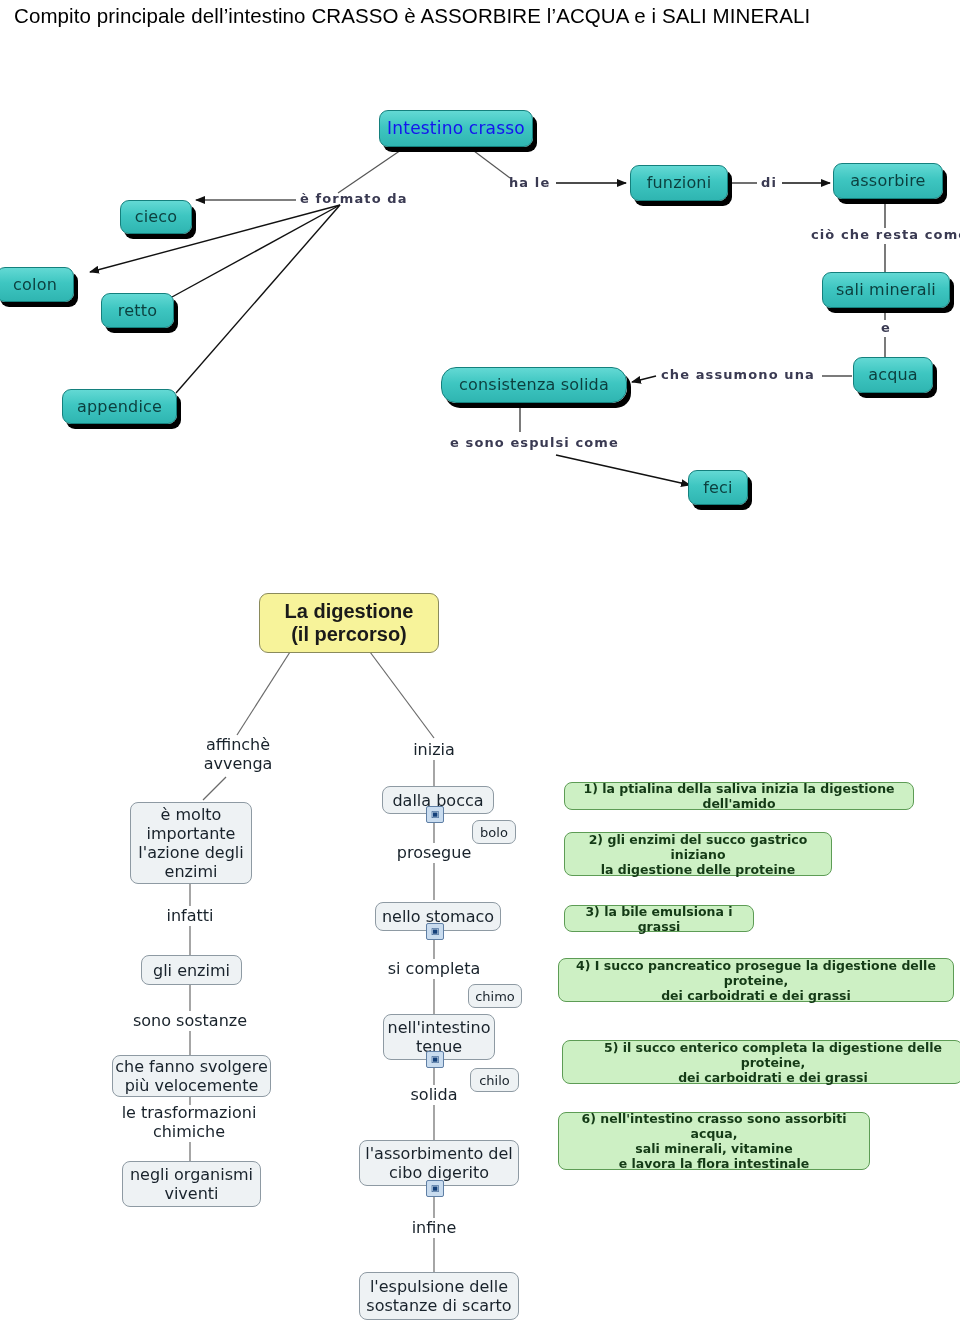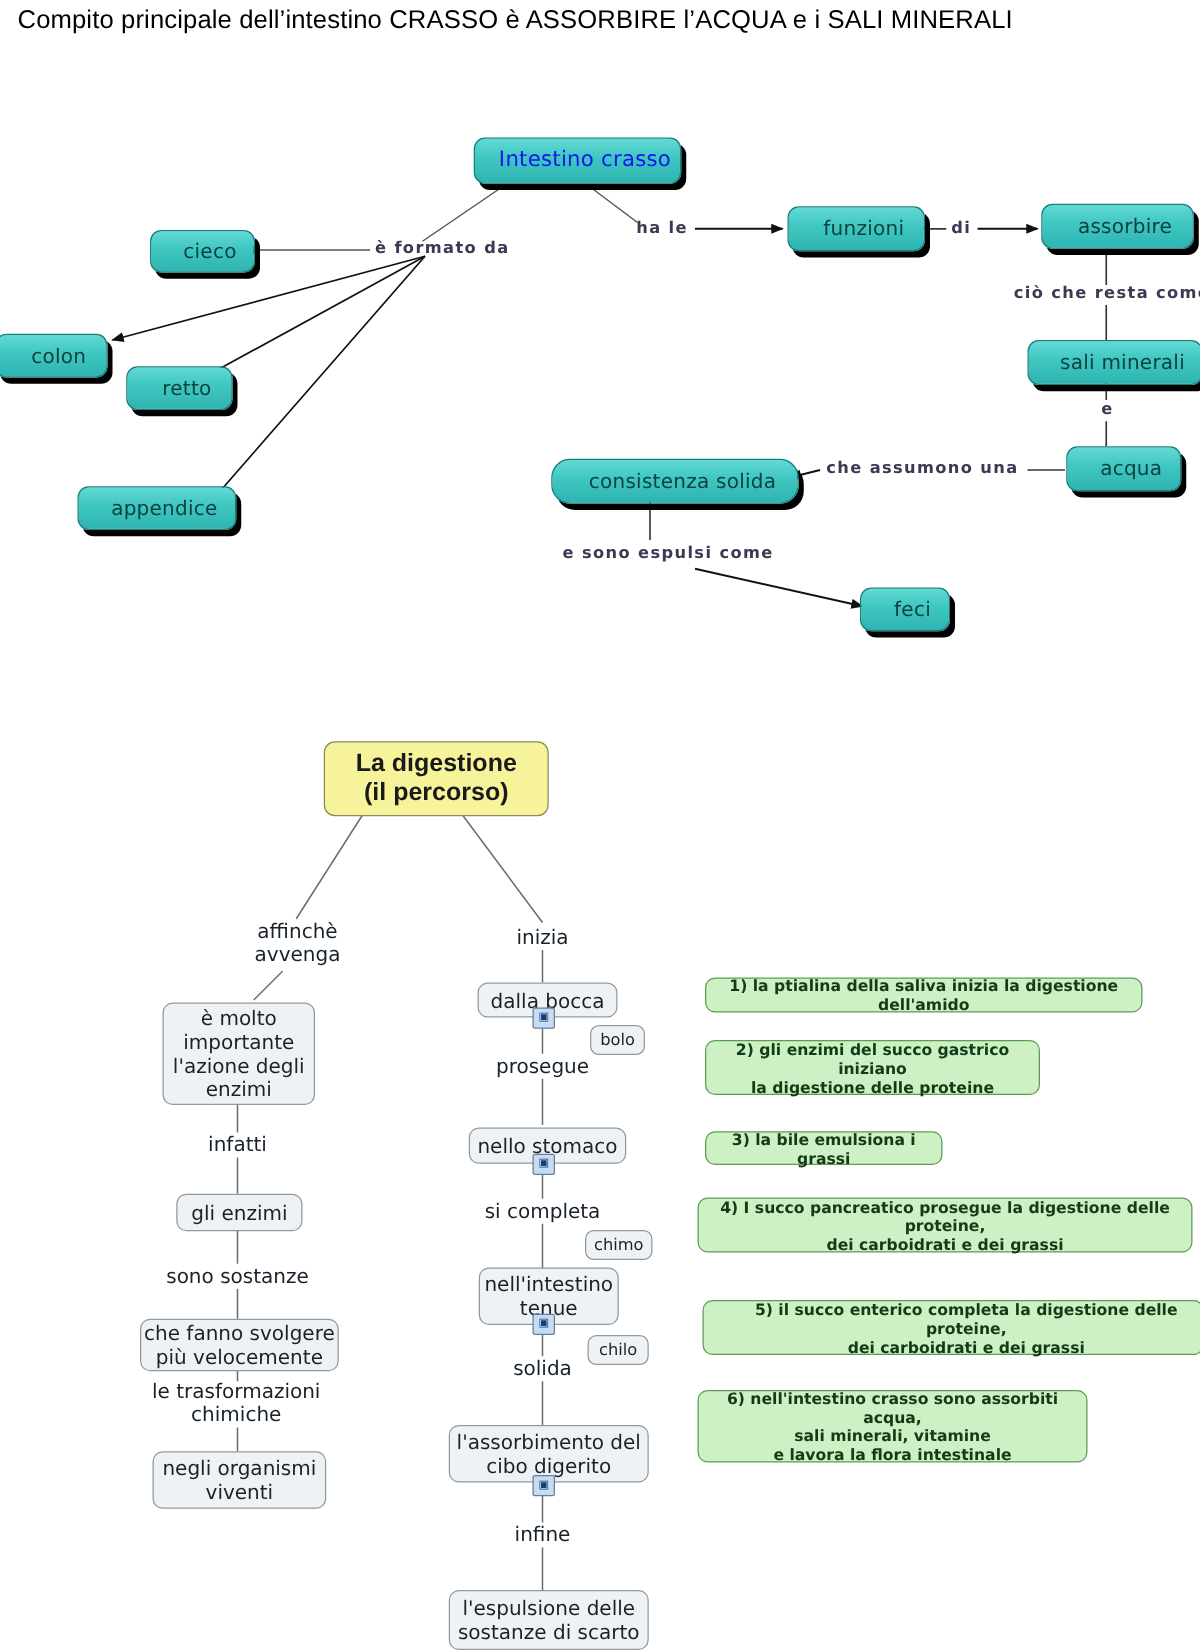--- a/index.html
+++ b/index.html
@@ -20,21 +20,20 @@
     background:linear-gradient(180deg,#63d9d4 0%,#3ec6c1 45%,#2fb5b1 100%);
     border:1px solid #14807d;
     border-radius:9px;
     box-shadow:4px 5px 0 0 #000;
     color:#0c3f3e;
     font-size:16px; line-height:1;
     display:flex;align-items:center;justify-content:center;
     white-space:nowrap;
     font-family:"DejaVu Sans", sans-serif;
     letter-spacing:.2px;
-    padding-left:12px;
   }
   .teal.blue-text{color:#1414ee;font-size:17px;}
 
   
   .lbl1{
     position:absolute;
     font-family:"DejaVu Sans", sans-serif;
     font-size:13px; color:#3a3a52; letter-spacing:1.1px;
     white-space:nowrap; line-height:1;font-weight:bold;
   }
@@ -134,21 +133,21 @@
   <path d="M852,376 L822,376" stroke="#333" stroke-width="1.3" fill="none"></path>
   <path d="M656,376 L632,382" stroke="#111" stroke-width="1.5" fill="none" marker-end="url(#ah)"></path>
 
   <path d="M520,401 L520,432" stroke="#333" stroke-width="1.3" fill="none"></path>
 
   <path d="M556,455 L690,485" stroke="#111" stroke-width="1.5" fill="none" marker-end="url(#ah)"></path>
 </svg>
 
 <div class="teal blue-text" style="left:379px;top:110px;width:152px;height:35px;">Intestino crasso</div>
 
-<div class="teal" style="left:120px;top:184px;width:70px;height:32px;">cieco</div>
+<div class="teal" style="left:120px;top:200px;width:70px;height:32px;">cieco</div>
 
 <div class="teal" style="left:-4px;top:267px;width:76px;height:33px;">colon</div>
 
 <div class="teal" style="left:101px;top:293px;width:71px;height:33px;">retto</div>
 
 <div class="teal" style="left:62px;top:389px;width:113px;height:33px;">appendice</div>
 
 <div class="teal" style="left:630px;top:165px;width:96px;height:34px;">funzioni</div>
 
 <div class="teal" style="left:833px;top:163px;width:108px;height:34px;">assorbire</div>

